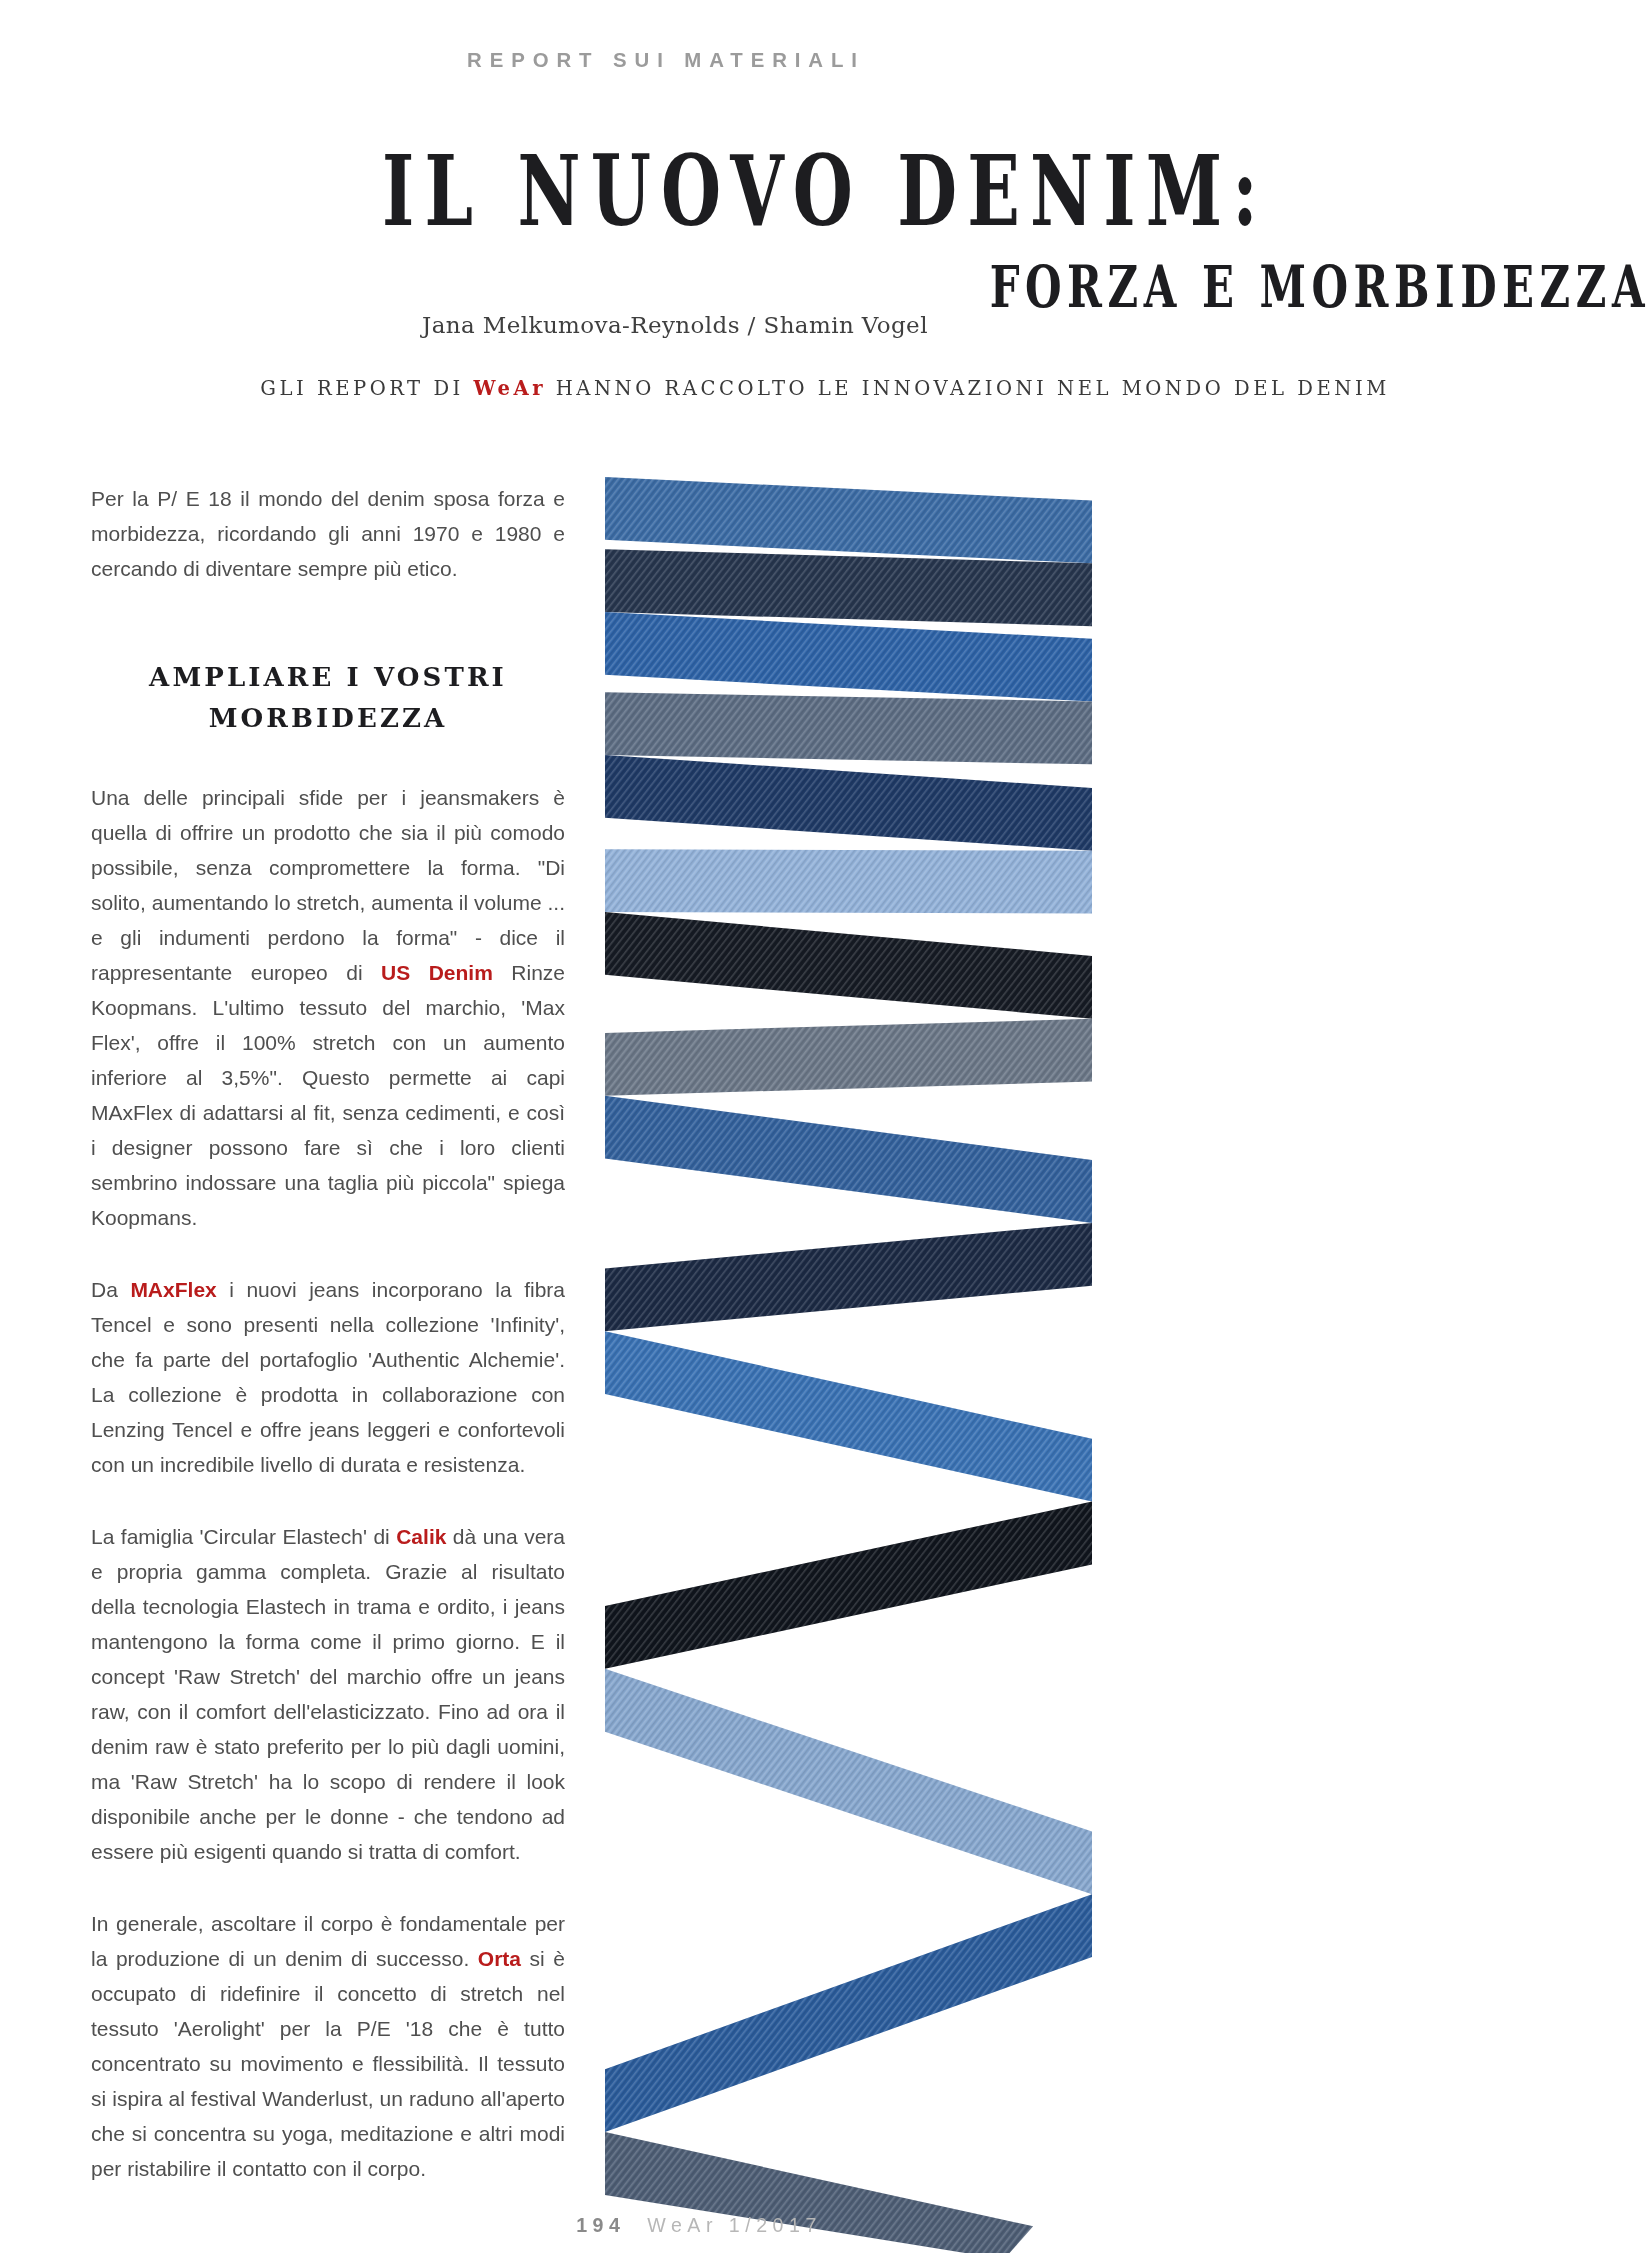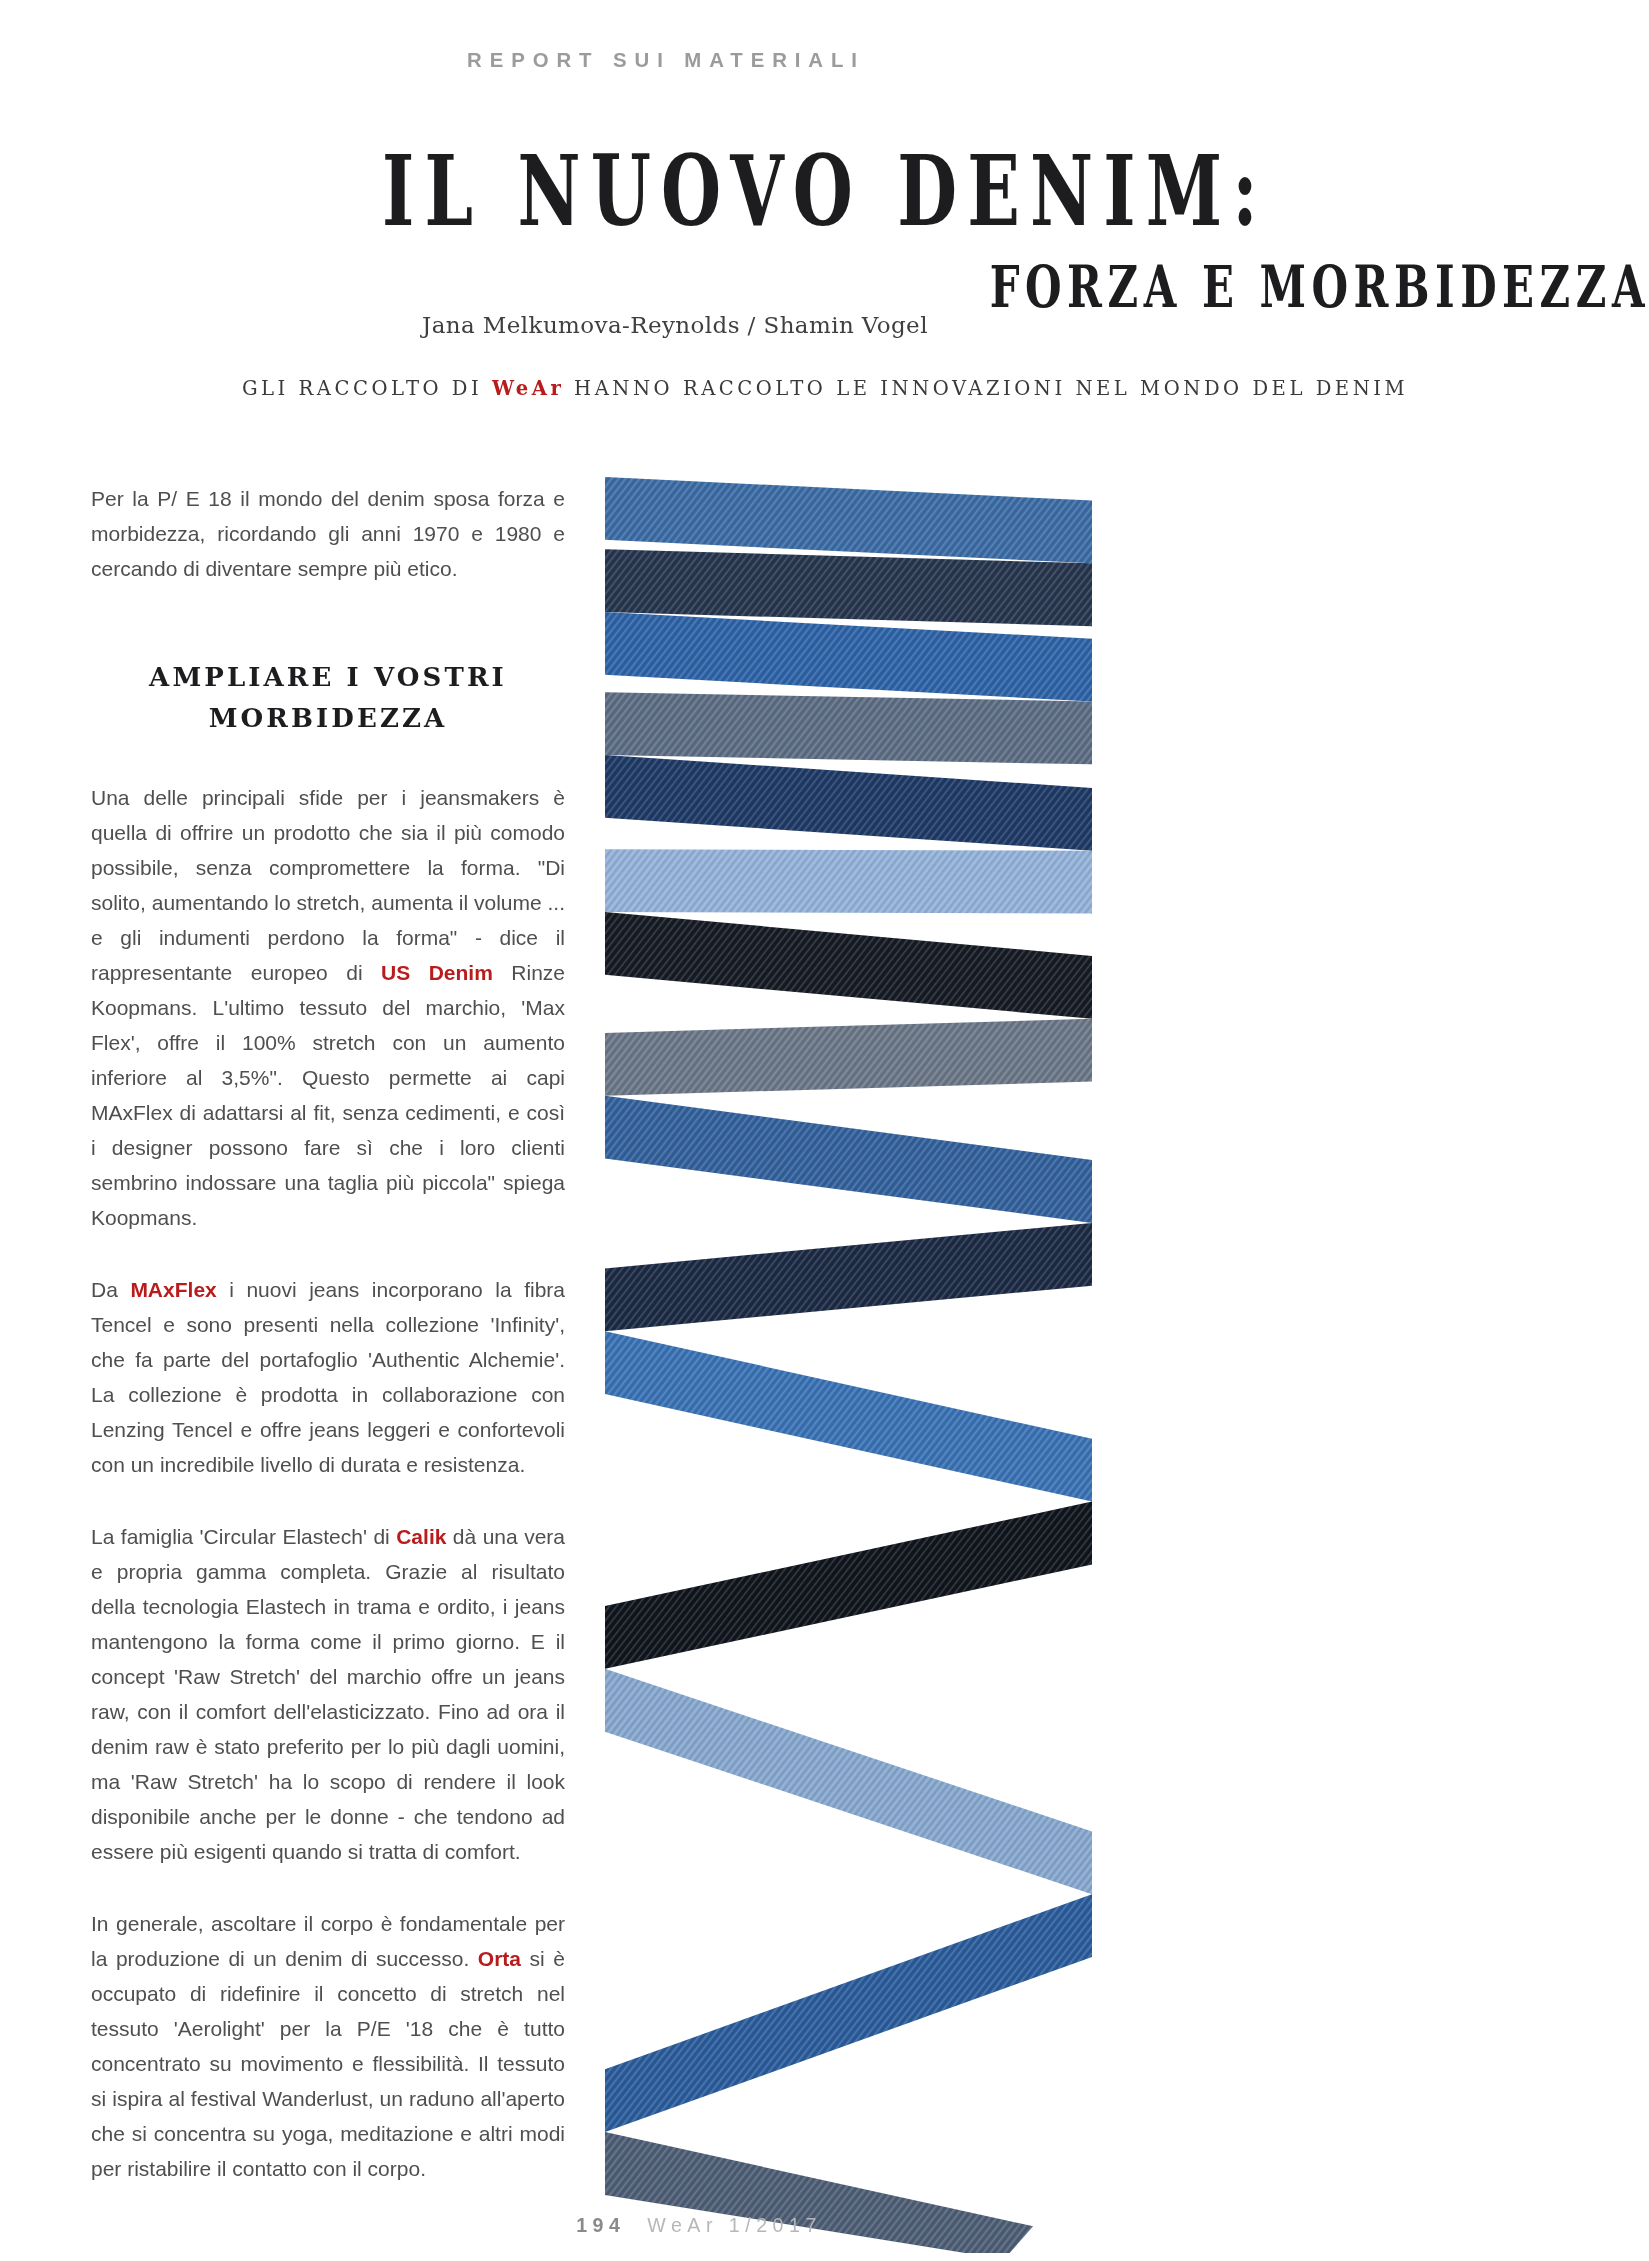--- a/index.html
+++ b/index.html
@@ -56,21 +56,21 @@
 
 <div class="title-wrap">
   <span class="title-line1">IL NUOVO DENIM:</span>
 </div>
 <div class="title-line2-wrap">
   <span class="title-line2">FORZA E MORBIDEZZA</span>
 </div>
 
 <div class="byline">Jana Melkumova-Reynolds / Shamin Vogel</div>
 
-<div class="deck rich"><span>GLI RACCOLTO DI </span><span class="b">WeAr</span><span> HANNO RACCOLTO LE INNOVAZIONI NEL MONDO DEL DENIM</span></div>
+<div class="deck rich"><span>GLI REPORT DI </span><span class="b">WeAr</span><span> HANNO RACCOLTO LE INNOVAZIONI NEL MONDO DEL DENIM</span></div>
 
 <div class="col col-left">
   <p class="rich"><span>Per la P/ E 18 il mondo del denim sposa forza e morbidezza, ricordando gli anni 1970 e 1980 e cercando di diventare sempre più etico.</span></p>
   <div class="section-heading">
     <span>AMPLIARE I VOSTRI</span><br>
     <span>MORBIDEZZA</span>
   </div>
   <p class="rich"><span>Una delle principali sfide per i jeansmakers è quella di offrire un prodotto che sia il più comodo possibile, senza compromettere la forma. "Di solito, aumentando lo stretch, aumenta il volume ... e gli indumenti perdono la forma" - dice il rappresentante europeo di </span><span class="b">US Denim</span><span> Rinze Koopmans. L'ultimo tessuto del marchio, 'Max Flex', offre il 100% stretch con un aumento inferiore al 3,5%". Questo permette ai capi MAxFlex di adattarsi al fit, senza cedimenti, e così i designer possono fare sì che i loro clienti sembrino indossare una taglia più piccola" spiega Koopmans.</span></p>
   <p class="rich"><span>Da </span><span class="b">MAxFlex</span><span> i nuovi jeans incorporano la fibra Tencel e sono presenti nella collezione 'Infinity', che fa parte del portafoglio 'Authentic Alchemie'. La collezione è prodotta in collaborazione con Lenzing Tencel e offre jeans leggeri e confortevoli con un incredibile livello di durata e resistenza.</span></p>
   <p class="rich"><span>La famiglia 'Circular Elastech' di </span><span class="b">Calik</span><span> dà una vera e propria gamma completa. Grazie al risultato della tecnologia Elastech in trama e ordito, i jeans mantengono la forma come il primo giorno. E il concept 'Raw Stretch' del marchio offre un jeans raw, con il comfort dell'elasticizzato. Fino ad ora il denim raw è stato preferito per lo più dagli uomini, ma 'Raw Stretch' ha lo scopo di rendere il look disponibile anche per le donne - che tendono ad essere più esigenti quando si tratta di comfort.</span></p>

